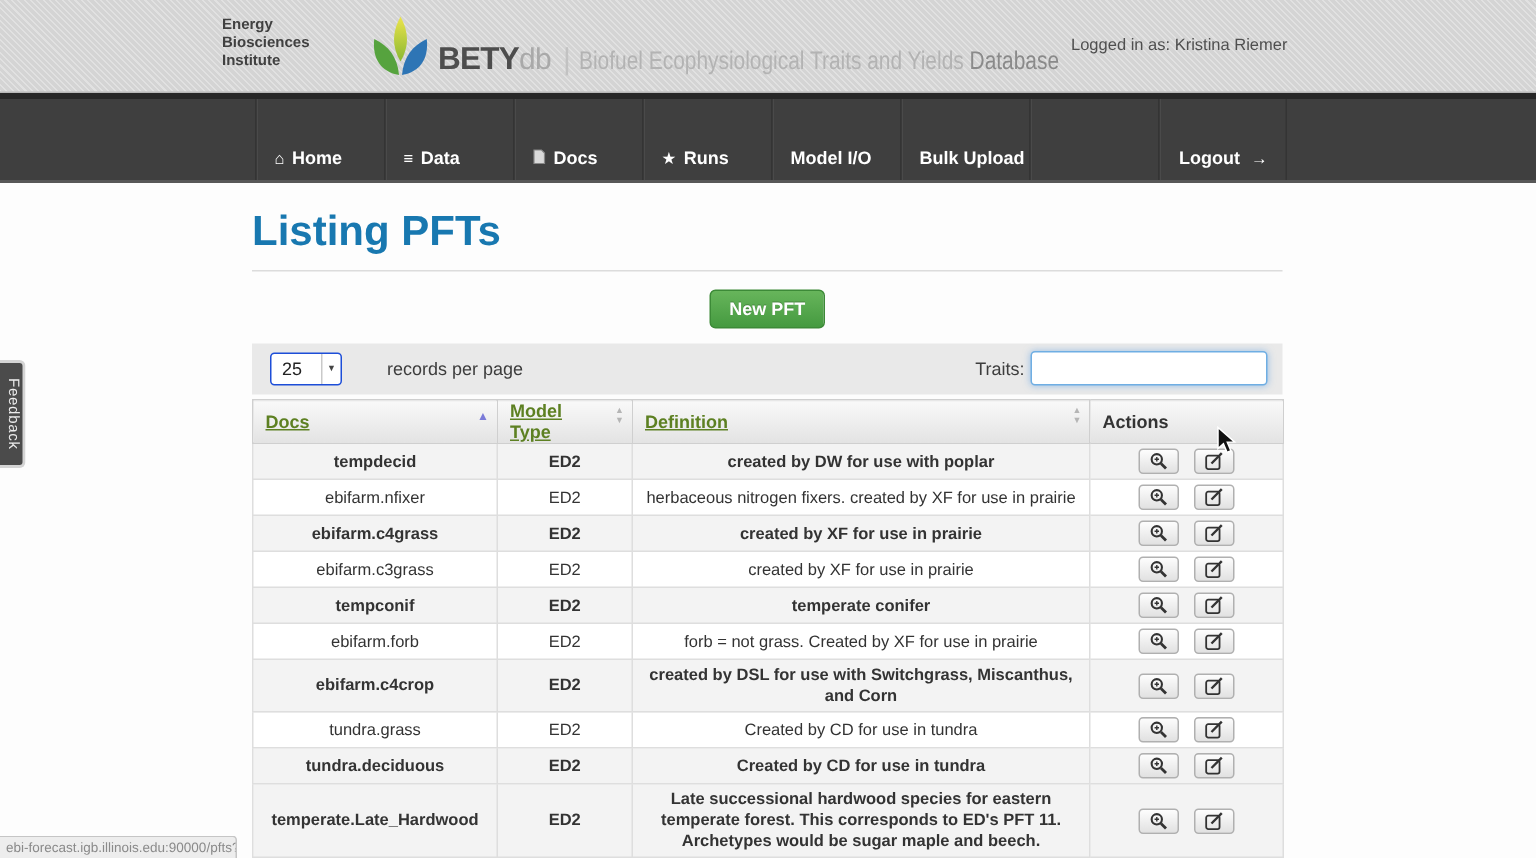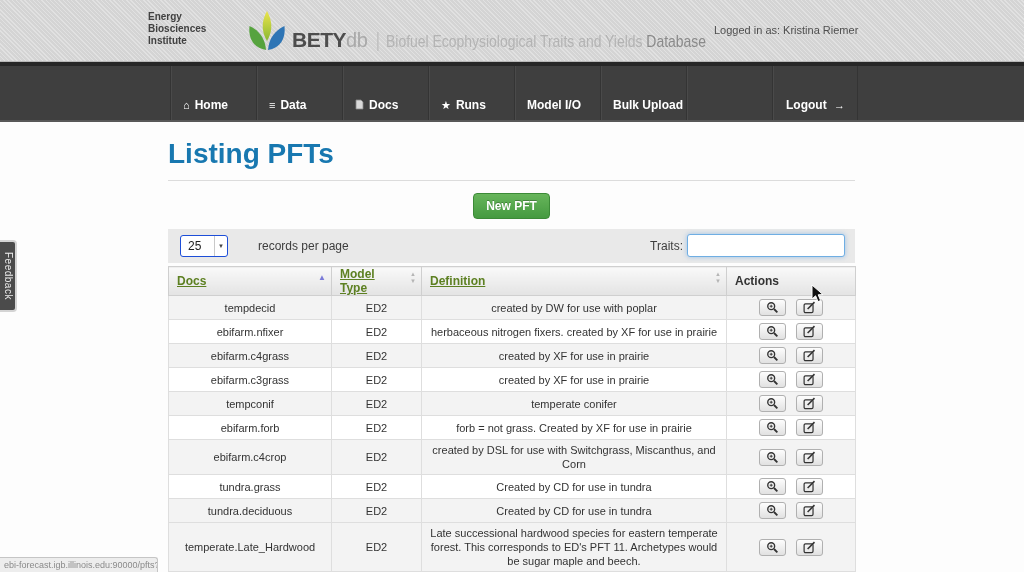--- a/index.html
+++ b/index.html
@@ -70,21 +70,21 @@
   col.c-name{width:163px} col.c-model{width:90px} col.c-def{width:305px} col.c-act{width:129px}
   th { height:22px; background:linear-gradient(#f9f9f9,#e3e3e3); border:1px solid #cfcfcf;
        font-size:12px; text-align:left; padding:0 18px 0 8px; position:relative; cursor:pointer; }
   th .th-link { color:#5d8022; font-weight:bold; text-decoration:underline; }
   th .th-plain { color:#333; font-weight:bold; }
   .sort-asc { position:absolute; right:5px; top:6px; font-size:8px; color:#7b7bd8; }
   .sort-both { position:absolute; right:5px; top:4px; display:flex; flex-direction:column;
                font-size:6px; line-height:7px; color:#b5b5b5; }
   td { border:1px solid #dedede; font-size:11px; color:#333; text-align:center;
        padding:3px 6px; line-height:14px; }
-  tr.odd td { background:#f3f3f3; }
+  tr.odd td { background:#f3f3f3;font-weight:bold; }
   .act-btn { display:inline-flex; align-items:center; justify-content:center;
     width:27px; height:17px; background:linear-gradient(#fdfdfd,#e1e1e1);
     border:1px solid #b0b0b0; border-radius:3px; margin:0 3px; cursor:pointer; vertical-align:middle; }
 
   
   .statusbar { position:absolute; left:0; top:557px; width:158px; height:15px;
     background:#ededed; border:1px solid #c5c5c5; border-left:none; border-bottom:none;
     border-radius:0 3px 0 0; font-size:9px; color:#8a8a8a; padding:2px 4px 0;
     white-space:nowrap; overflow:hidden; }
 

